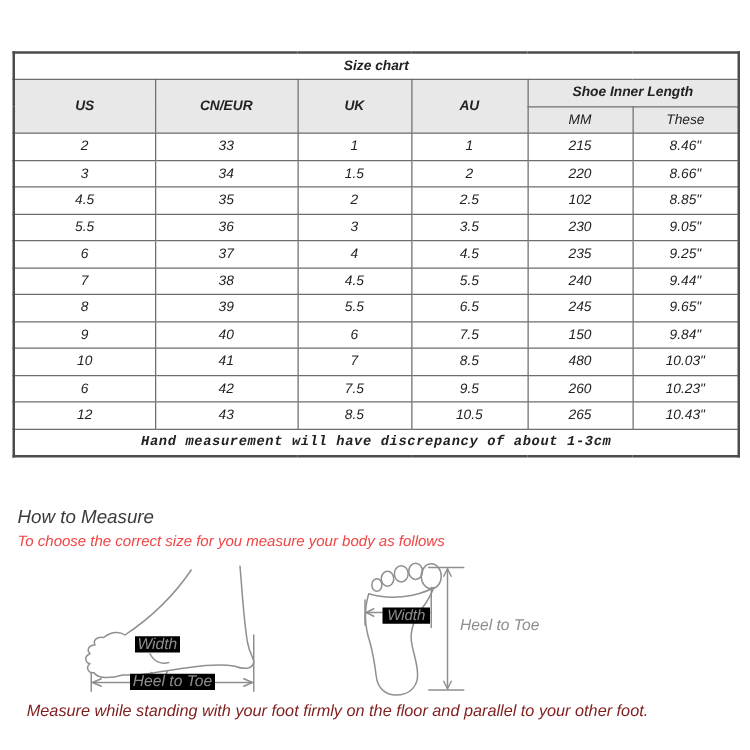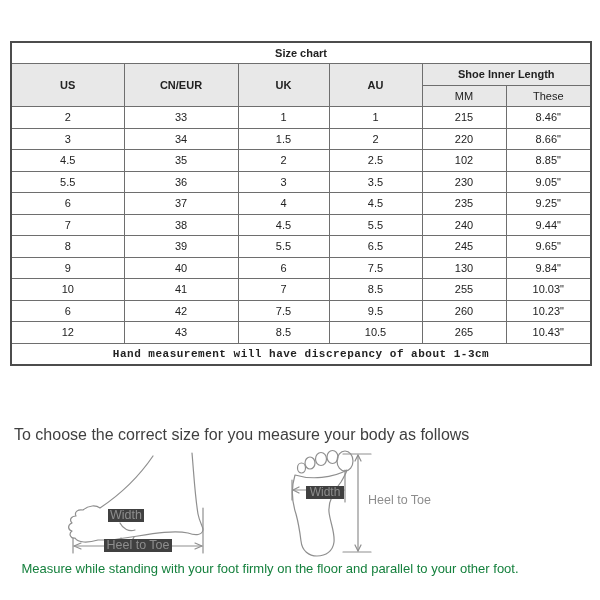--- a/index.html
+++ b/index.html
@@ -6,21 +6,21 @@
     --table-border:#4c4c4c;
     --grid-line:#6e6e6e;
     --header-bg:#e8e8e8;
     --text-color:#2e2e2e;
     --diagram-stroke:#8f8f8f;
     --label-color:#8d8d8d;
   }
   *{margin:0;padding:0;box-sizing:border-box;}
   html,body{width:600px;height:600px;background:#ffffff;overflow:hidden;
     font-family:"Liberation Sans", sans-serif;color:var(--text-color);}
-  .canvas{position:relative;width:600px;height:476px;background:#fff;}
+  .canvas{position:relative;width:600px;height:476px;background:#fff;font-style:italic;}
 
   
   table.size-chart{position:absolute;left:10px;top:41px;width:580px;
     border-collapse:collapse;table-layout:fixed;
     border:2px solid var(--table-border);}
   table.size-chart td, table.size-chart th{
     border:1px solid var(--grid-line);
     text-align:center;vertical-align:middle;
     font-size:11px;color:#222;height:21.5px;padding:0;}
   td.title-cell{height:27px;font-size:14px;font-weight:bold;background:#fff;color:#111;}
@@ -28,27 +28,27 @@
   th.len-head{background:var(--header-bg);font-size:13px;font-weight:bold;color:#111;height:19px;}
   th.sub-head{background:var(--header-bg);font-size:10.5px;font-weight:normal;color:#333;height:20px;}
   td.footnote-cell{height:28px;font-family:"Liberation Mono", monospace;
     font-weight:bold;font-size:11px;letter-spacing:0.5px;color:#111;}
 
   
   .ref-note{position:absolute;left:10px;top:384px;
     font-family:"Liberation Mono", monospace;font-weight:bold;
     font-size:11.5px;letter-spacing:0.4px;color:#111;white-space:nowrap;}
   .htm-heading{position:absolute;left:14px;top:405px;font-size:15px;color:#3b3b3b;}
-  .htm-sub{position:absolute;left:14px;top:426px;font-size:16px;color:#404040;}
+  .htm-sub{position:absolute;left:14px;top:426px;font-size:12px;color:#ef4444;}
   .instruction{position:absolute;left:0;top:561px;width:540px;
-    text-align:center;font-size:13px;color:#15803d;}
+    text-align:center;font-size:13px;color:#7f1d1d;}
 
   
   .diagram-svg{position:absolute;overflow:visible;}
-  .dg-label{position:absolute;background:#404040;color:var(--label-color);
+  .dg-label{position:absolute;background:#000000;color:var(--label-color);
     font-size:12.5px;white-space:nowrap;padding:0 2px;line-height:13px;}
   #lbl-side-width{left:108px;top:509px;}
   #lbl-side-heel{left:104px;top:539px;width:68px;text-align:center;}
   #lbl-top-width{left:306px;top:486px;width:38px;text-align:center;font-size:12px;}
   #lbl-top-heel{left:366px;top:494px;background:transparent;}
   svg path, svg line, svg ellipse{stroke:var(--diagram-stroke);fill:none;
     stroke-width:1.2;stroke-linecap:round;stroke-linejoin:round;}
 </style>
 </head>
 <body>
@@ -135,29 +135,29 @@
           <td>5.5</td>
           <td>6.5</td>
           <td>245</td>
           <td>9.65"</td>
         </tr>
         <tr>
           <td>9</td>
           <td>40</td>
           <td>6</td>
           <td>7.5</td>
-          <td>130</td>
+          <td>150</td>
           <td>9.84"</td>
         </tr>
         <tr>
           <td>10</td>
           <td>41</td>
           <td>7</td>
           <td>8.5</td>
-          <td>255</td>
+          <td>480</td>
           <td>10.03"</td>
         </tr>
         <tr>
           <td>6</td>
           <td>42</td>
           <td>7.5</td>
           <td>9.5</td>
           <td>260</td>
           <td>10.23"</td>
         </tr>
@@ -170,20 +170,21 @@
           <td>10.43"</td>
         </tr>
       </tbody>
     <tbody>
       <tr>
         <td class="footnote-cell" colspan="6">Hand measurement will have discrepancy of about 1-3cm</td>
       </tr>
     </tbody>
   </table>
 
+  <div class="htm-heading">How to Measure</div>
   <div class="htm-sub">To choose the correct size for you measure your body as follows</div>
 
   <svg class="diagram-svg" style="left:63px;top:446px;" width="235" height="118" viewBox="0 0 235 118">
 
     <path d="M129 7 C131 30 132 50 135 68 C137 78 140 80 140 84 C139 89 133 90 125 87
              C105 83 75 91 47 94 L35 94
              C25 97 15 97 12 92 C8 93 5 88 9 85 C5 84 4 79 9 77 C6 74 8 70 13 70
              C11 66 15 63 20 64 C26 59 33 59 37 62 C55 50 75 32 90 10"></path>
 
     <path d="M57 77 C60 83 66 86 72 84"></path>

